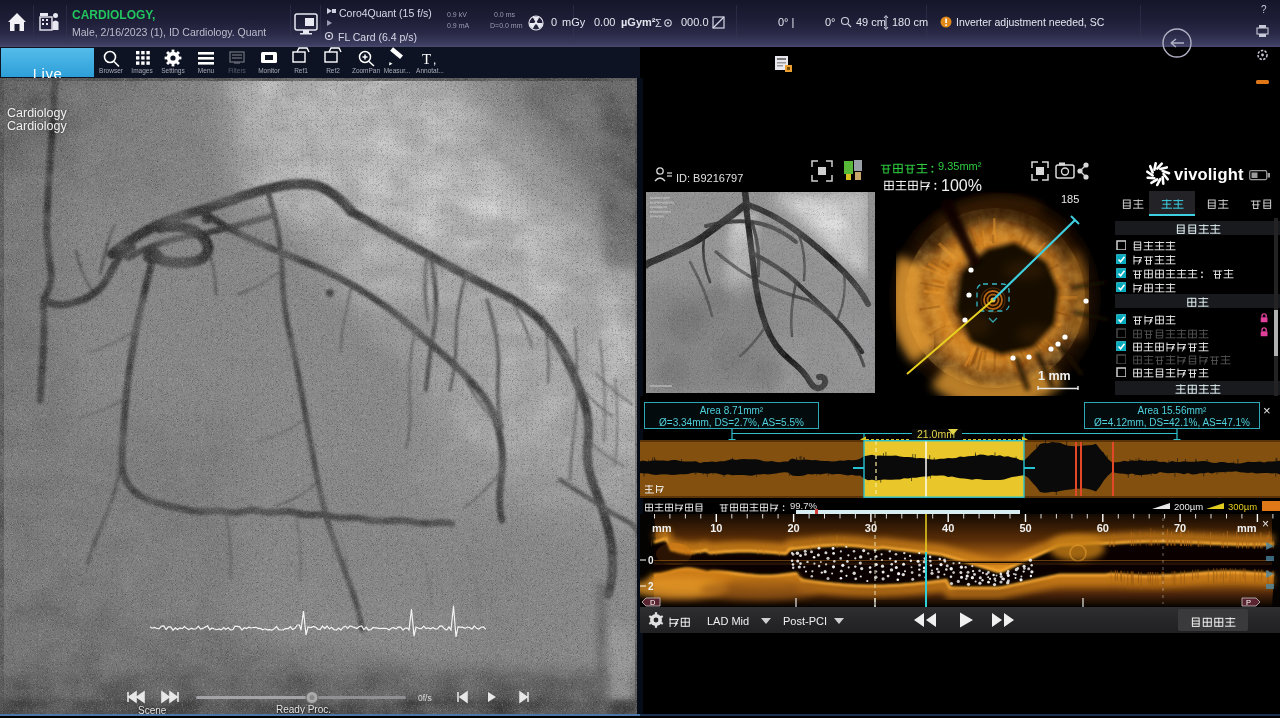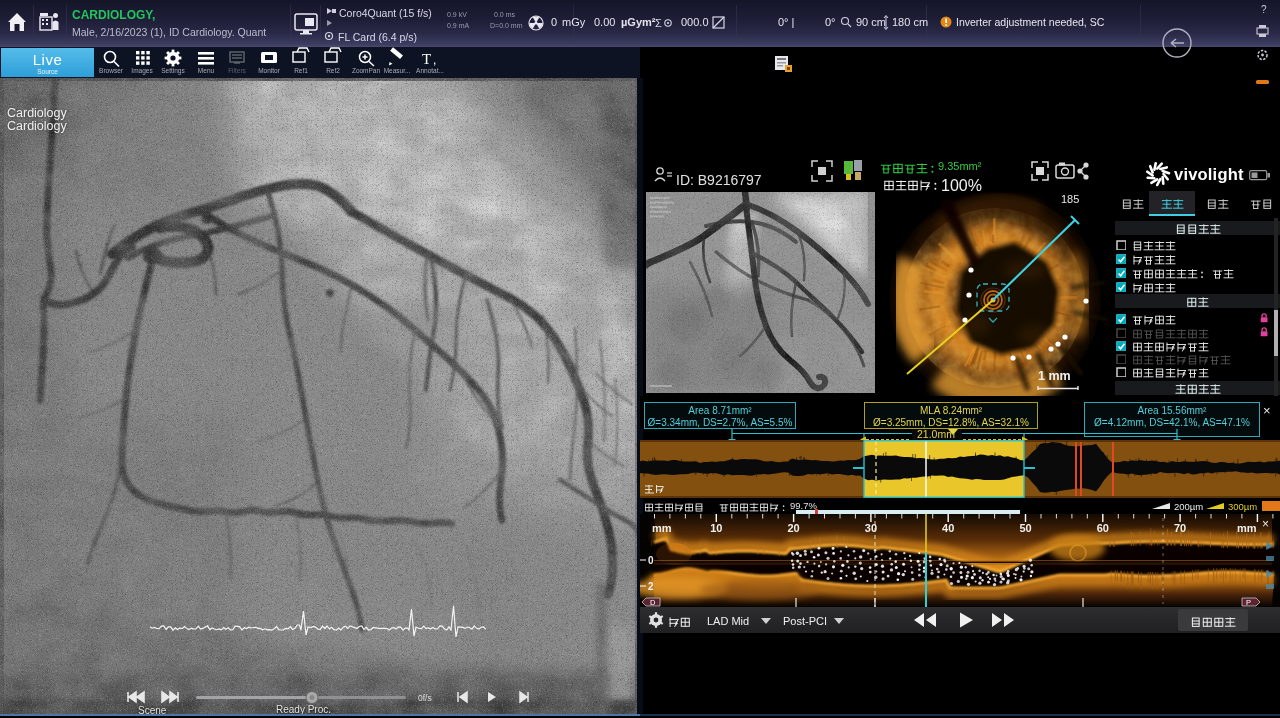--- a/index.html
+++ b/index.html
@@ -5,21 +5,21 @@
 html,body{width:1280px;height:718px;background:#000;overflow:hidden;
  font-family:"Liberation Sans",sans-serif;}
 .abs{position:absolute;}
 #page{position:relative;width:1280px;height:718px;background:#000;}
 
 #row1{left:0;top:0;width:1280px;height:47px;
  background:linear-gradient(#15152a,#1d1d36 40%,#2a2a48 72%,#3c3c60 94%,#4a4a70);}
 #row2L{left:0;top:47px;width:640px;height:31px;background:#0d1322;}
 #livetab{left:1px;top:48px;width:93px;height:29px;background:linear-gradient(#55bcea,#2d9fd8);
  text-align:center;color:#fff;}
-#livetab .t1{font-size:15px;margin-top:3px;letter-spacing:.5px;}
+#livetab .t1{font-size:15px;margin-top:17px;letter-spacing:.5px;}
 #livetab .t2{font-size:6.5px;color:#eaf7ff;margin-top:0px;}
 .tblab{top:67px;font-size:6.5px;color:#c2c2d0;text-align:center;width:44px;}
 #octtab{left:640px;top:48px;width:157px;height:27px;background:linear-gradient(#6b6b76,#5c5c66);
  text-align:center;color:#fff;}
 #octtab .t1{font-size:14px;margin-top:2px;letter-spacing:1px;}
 #octtab .t2{font-size:6.5px;color:#ddd;}
 .box{position:absolute;border:1px solid;text-align:center;font-size:10px;
  padding-top:2px;line-height:11.5px;background:rgba(6,20,22,.55);}
 .chk{position:absolute;width:10px;height:10px;}
 .shead{position:absolute;width:165px;text-align:center;font-size:10.5px;color:#dfeff0;
@@ -89,21 +89,21 @@
     <div class="abs" style="left:494px;top:11px;font-size:7px;font-weight:normal;color:#9a9ab2;white-space:nowrap">0.0 ms</div>
     <div class="abs" style="left:447px;top:22px;font-size:7px;font-weight:normal;color:#9a9ab2;white-space:nowrap">0.9 mA</div>
     <div class="abs" style="left:490px;top:22px;font-size:7px;font-weight:normal;color:#9a9ab2;white-space:nowrap">D=0.0 mm</div>
     <div class="abs" style="left:551px;top:16px;font-size:11px;font-weight:normal;color:#e4e4ee;white-space:nowrap">0</div>
     <div class="abs" style="left:562px;top:16px;font-size:11px;font-weight:normal;color:#e4e4ee;white-space:nowrap">mGy</div>
     <div class="abs" style="left:594px;top:16px;font-size:11px;font-weight:normal;color:#e4e4ee;white-space:nowrap">0.00</div>
     <div class="abs" style="left:621px;top:16px;font-size:11px;font-weight:bold;color:#e4e4ee;white-space:nowrap">µGym²</div>
     <div class="abs" style="left:681px;top:16px;font-size:11px;font-weight:normal;color:#e4e4ee;white-space:nowrap">000.0</div>
     <div class="abs" style="left:778px;top:16px;font-size:11px;font-weight:normal;color:#e4e4ee;white-space:nowrap">0° |</div>
     <div class="abs" style="left:825px;top:16px;font-size:11px;font-weight:normal;color:#e4e4ee;white-space:nowrap">0°</div>
-    <div class="abs" style="left:856px;top:16px;font-size:11px;font-weight:normal;color:#e4e4ee;white-space:nowrap">90 cm</div>
+    <div class="abs" style="left:856px;top:16px;font-size:11px;font-weight:normal;color:#e4e4ee;white-space:nowrap">49 cm</div>
     <div class="abs" style="left:892px;top:16px;font-size:11px;font-weight:normal;color:#e4e4ee;white-space:nowrap">180 cm</div>
     <div class="abs" style="left:956px;top:16px;font-size:10.5px;font-weight:normal;color:#e6e6f0;white-space:nowrap">Inverter adjustment needed, SC</div>
     <div id="row2L" class="abs"></div>
     <div id="livetab" class="abs">
       <div class="t1">Live</div>
       <div class="t2">Source</div>
     </div>
     <div class="abs tblab" style="left:89px;opacity:0.85">Browser</div>
     <div class="abs tblab" style="left:120px;opacity:0.85">Images</div>
     <div class="abs tblab" style="left:151px;opacity:0.85">Settings</div>
@@ -319,21 +319,21 @@
     <div class="abs" style="left:276px;top:704px;font-size:10px;color:#e4e4e4;text-shadow:0 1px 2px #000">Ready Proc.</div>
     <div class="abs" style="left:0;top:714px;width:640px;height:2px;background:#4a76a8"></div>
     <div class="abs" style="left:640px;top:714px;width:640px;height:2px;background:#1c3050"></div>
     <div class="abs" style="left:637px;top:78px;width:6px;height:636px;background:#060d18"></div>
     <svg class="abs" style="left:653px;top:165px" width="20" height="20">
       <circle cx="7" cy="6" r="3.2" fill="none" stroke="#d8d8d8" stroke-width="1.3"></circle>
       <path d="M2 16 Q7 10 12 16" fill="none" stroke="#d8d8d8" stroke-width="1.3"></path>
       <line x1="14" y1="8" x2="19" y2="8" stroke="#d8d8d8" stroke-width="1.2"></line>
       <line x1="14" y1="11" x2="19" y2="11" stroke="#d8d8d8" stroke-width="1.2"></line>
     </svg>
-    <div class="abs" style="left:676px;top:172px;font-size:14px;color:#e0e0e0">ID: B9216797</div>
+    <div class="abs" style="left:676px;top:172px;font-size:11px;color:#e0e0e0">ID: B9216797</div>
     <svg class="abs" style="left:810px;top:159px" width="56" height="26">
       <g stroke="#cfcfcf" stroke-width="1.5" fill="none">
         <path d="M2 8 L2 2 L8 2 M16 2 L22 2 L22 8 M22 16 L22 22 L16 22 M8 22 L2 22 L2 16"></path>
         <rect x="8" y="8" width="8" height="8" fill="#cfcfcf" stroke="none"></rect>
       </g>
       <rect x="34" y="2" width="9" height="13" fill="#58b838"></rect>
       <rect x="36" y="15" width="5" height="6" fill="#d8c020"></rect>
       <rect x="44" y="1" width="8" height="11" fill="#9aa0a8"></rect>
       <rect x="45" y="13" width="6" height="8" fill="#c8a868"></rect>
     </svg>
@@ -807,29 +807,25 @@
     </svg>
     <svg class="abs" style="left:1259px;top:327px" width="11" height="11">
       <g transform="scale(0.85)">
         <path d="M3.5 5 L3.5 3.5 A2.5 2.5 0 0 1 8.5 3.5 L8.5 5" stroke="#e0409c" stroke-width="1.6" fill="none"></path>
         <rect x="2" y="5" width="8" height="6" rx="1" fill="#e0409c"></rect>
       </g>
     </svg>
     <div class="abs" style="left:1274px;top:218px;width:4px;height:182px;background:#232323"></div>
     <div class="abs" style="left:1274px;top:310px;width:4px;height:46px;background:#b0b0b0"></div>
     <div class="abs" style="left:640px;top:396px;width:640px;height:33px;background:#000"></div>
-    <div class="box" style="left:644px;top:402px;width:152px;height:27px;border-color:#2fa8b8;color:#4fd0dc">
+    <div class="box" style="left:644px;top:402px;width:175px;height:27px;border-color:#2fa8b8;color:#4fd0dc">
       <div>Area 8.71mm²</div>
       <div>Ø=3.34mm, DS=2.7%, AS=5.5%</div>
     </div>
-    <div class="box" style="left:864px;top:402px;width:174px;height:27px;border-color:#b0a020;color:#e3d44a">
-      <div>MLA 8.24mm²</div>
-      <div>Ø=3.25mm, DS=12.8%, AS=32.1%</div>
-    </div>
-    <div class="box" style="left:1084px;top:402px;width:176px;height:35px;border-color:#2fa8b8;color:#4fd0dc">
+    <div class="box" style="left:1084px;top:402px;width:176px;height:27px;border-color:#2fa8b8;color:#4fd0dc">
       <div>Area 15.56mm²</div>
       <div>Ø=4.12mm, DS=42.1%, AS=47.1%</div>
     </div>
     <div class="abs" style="left:1263px;top:403px;font-size:13px;color:#e8e8e8">×</div>
     <svg class="abs" style="left:640px;top:429px" width="640" height="12">
       <g stroke="#2fc0ce" stroke-width="1.2" fill="none">
         <line x1="92" y1="0" x2="92" y2="10"></line>
         <line x1="537" y1="0" x2="537" y2="10"></line>
         <line x1="92" y1="4.5" x2="537" y2="4.5"></line>
         <line x1="224" y1="4.5" x2="224" y2="11"></line>

